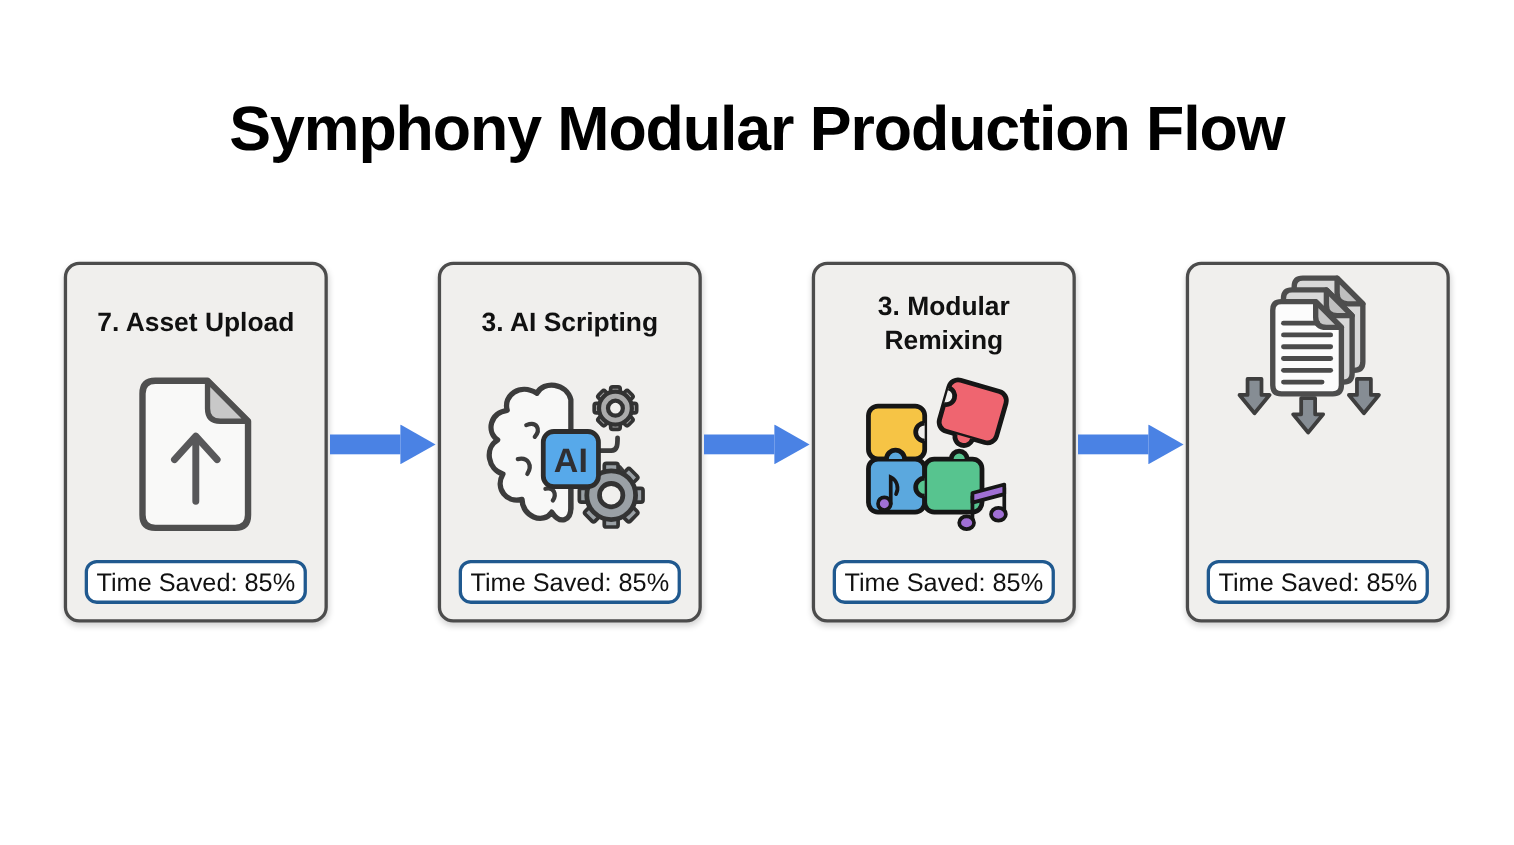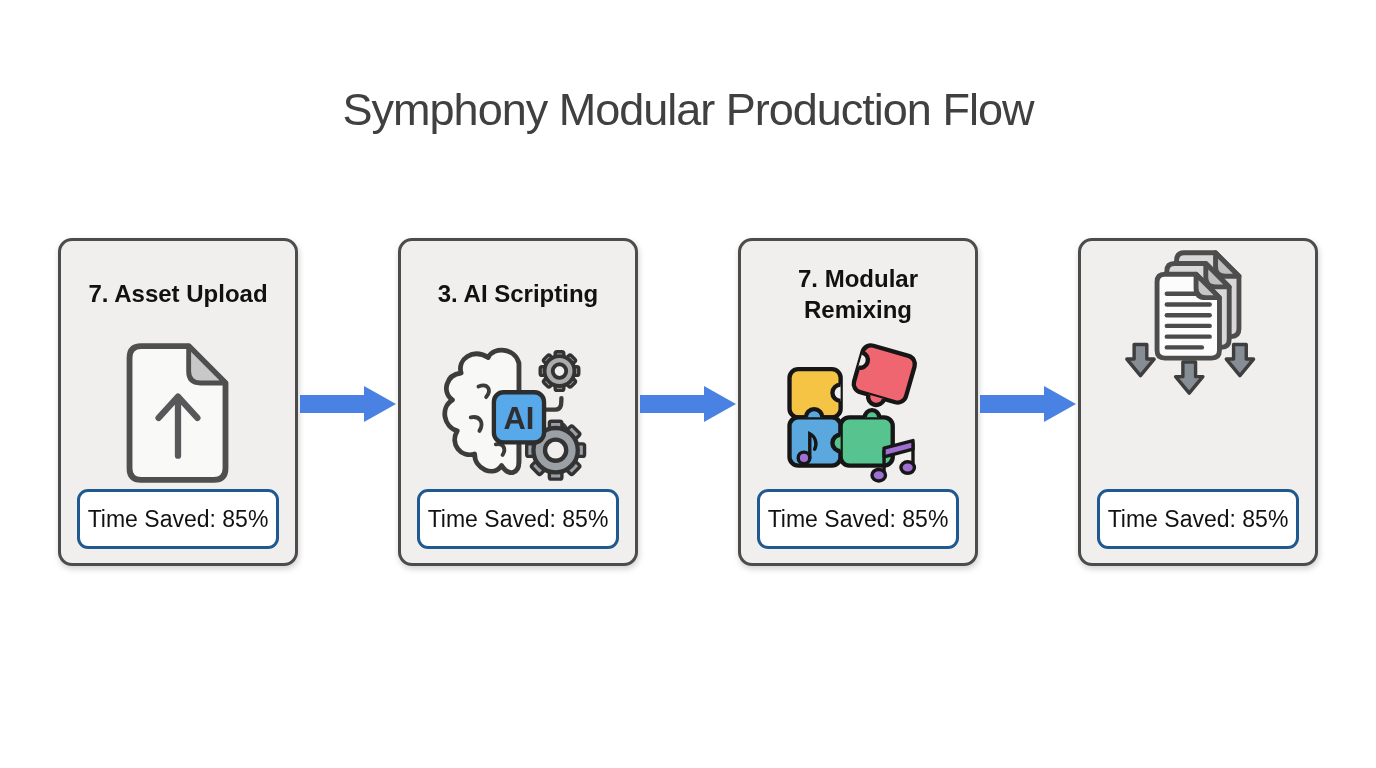--- a/index.html
+++ b/index.html
@@ -8,24 +8,24 @@
     background: #ffffff;
     font-family: "Liberation Sans", sans-serif;
     overflow: hidden;
   }
   .stage { position: relative; width: 1376px; height: 768px; }
 
   .main-title {
     position: absolute;
     top: 84px; left: 0; width: 100%;
     text-align: center;
-    font-size: 45px;
-    font-weight: 400;
+    font-size: 57px;
+    font-weight: 700;
     letter-spacing: -1px;
-    color: #404040;
+    color: #000000;
   }
 
   .step-box {
     position: absolute;
     top: 238px;
     width: 240px; height: 328px;
     background: #f0efed;
     border: 3px solid #4c4c4c;
     border-radius: 14px;
     box-shadow: 1px 3px 6px rgba(0,0,0,0.18);
@@ -53,21 +53,21 @@
   .icon-area {
     height: 164px;
     display: flex;
     align-items: center;
     justify-content: center;
   }
 
   .time-badge {
     position: absolute;
     left: 16px; right: 16px; bottom: 14px;
-    height: 60px;
+    height: 40px;
     background: #ffffff;
     border: 3px solid #20598f;
     border-radius: 11px;
     display: flex;
     align-items: center;
     justify-content: center;
     font-size: 23px;
     color: #111111;
     box-sizing: border-box;
   }
@@ -135,21 +135,21 @@
         <g>
           <rect x="60" y="58" width="52" height="52" rx="10" fill="#57a9ea" stroke="#2d2d2d" stroke-width="4.5"></rect>
           <text x="86" y="96" text-anchor="middle" font-size="32" font-weight="bold" font-family="Liberation Sans, sans-serif" fill="#2f2f33">AI</text>
         </g>
       </svg>
     </div>
     <div class="time-badge">Time Saved: 85%</div>
   </div>
 
   <div class="step-box pos-3">
-    <div class="box-title">7. Modular Remixing</div>
+    <div class="box-title">3. Modular Remixing</div>
     <div class="icon-area">
       <svg width="164" height="155" viewBox="0 0 170 160">
         <g stroke="#161616" stroke-width="4.5" stroke-linejoin="round">
 
           <rect x="14" y="34" width="53" height="50" rx="9" fill="#f6c445"></rect>
 
           <rect x="14" y="84" width="53" height="50" rx="9" fill="#5ba8de"></rect>
 
           <path d="M 67,50 A 8.5 8.5 0 0 0 67,67" fill="#f0efed"></path>
 

